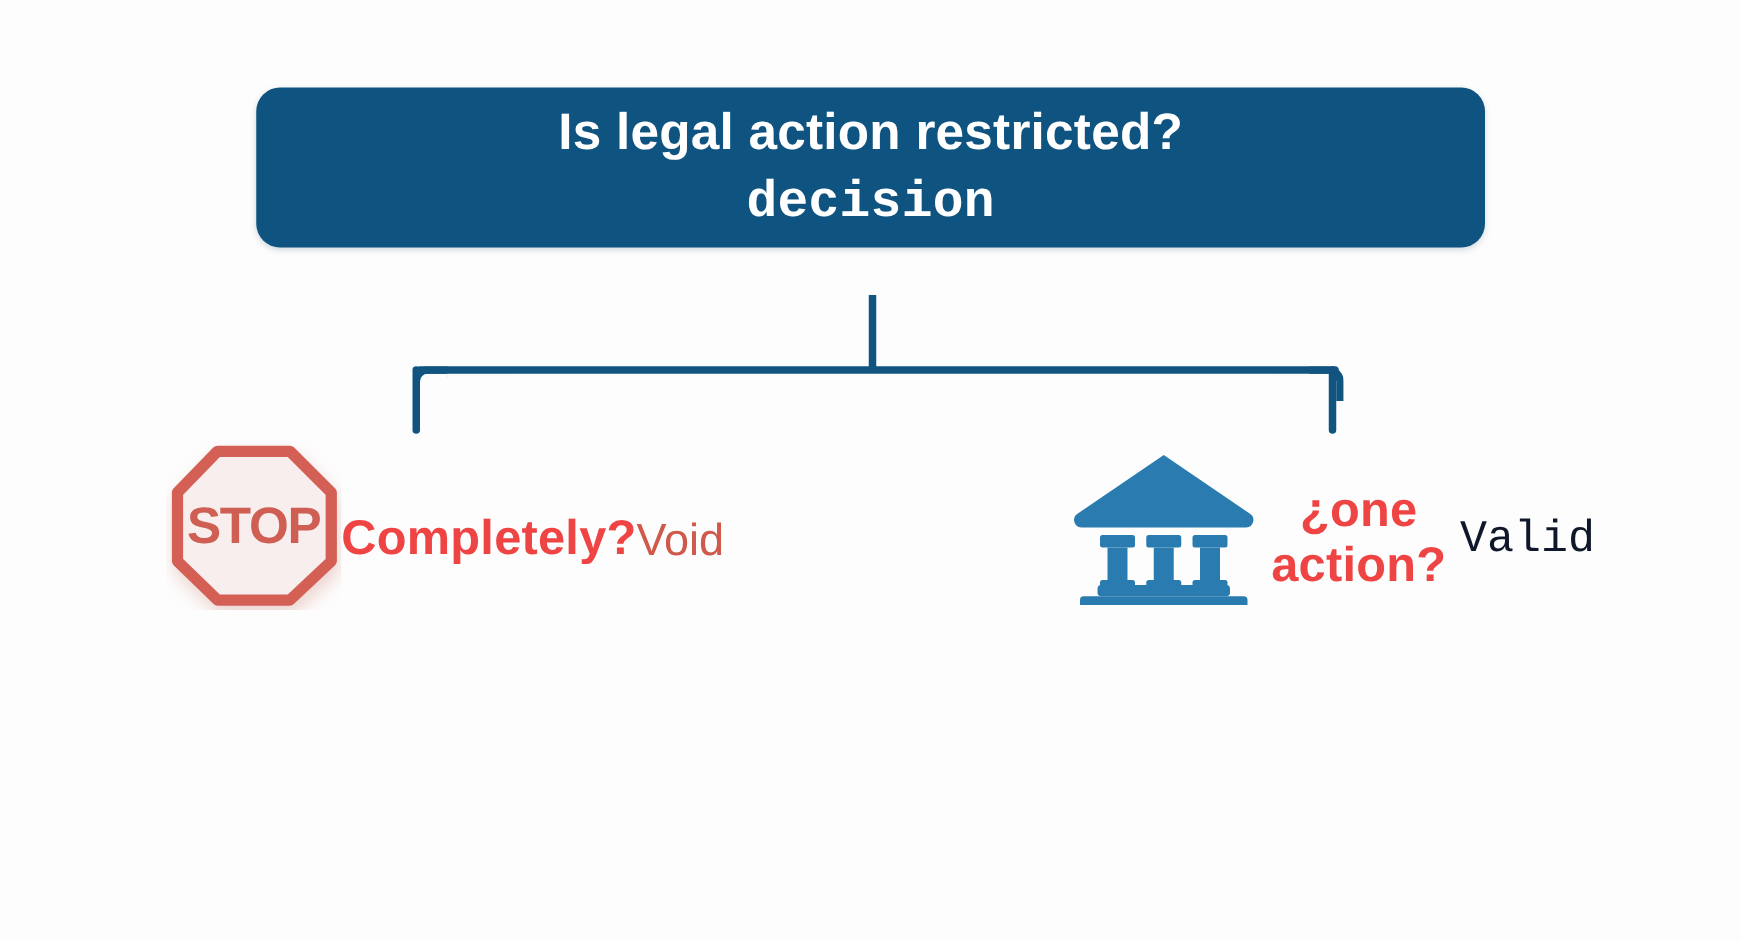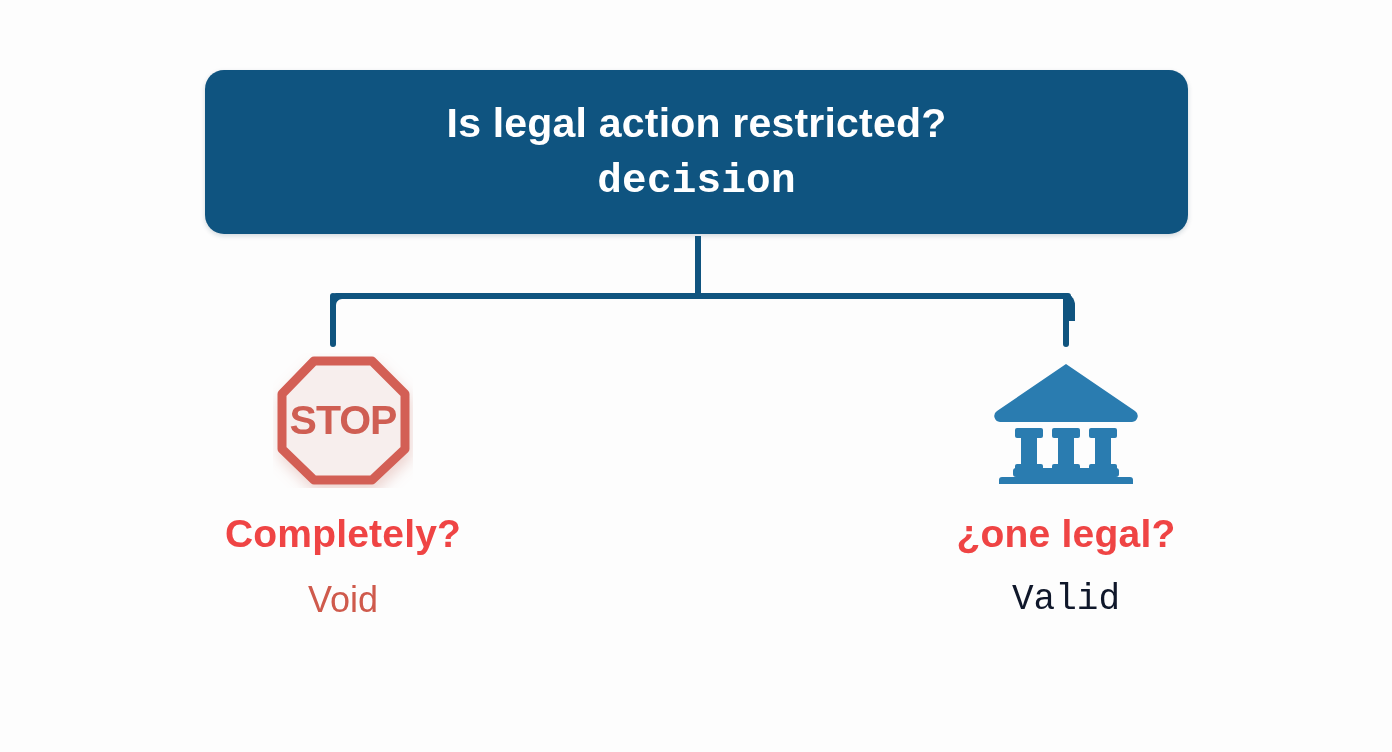--- a/index.html
+++ b/index.html
@@ -19,21 +19,21 @@
     height: 752px;
     background: #fdfdfd;
   }
 
   
   .decision-box {
     position: absolute;
     left: 205px;
     top: 70px;
     width: 983px;
-    height: 164px;
+    height: 128px;
     background: #0f5480;
     border-radius: 19px;
     display: flex;
     align-items: center;
     justify-content: center;
     box-shadow: 0 2px 5px rgba(10,50,80,0.18);
   }
   .decision-text {
     color: #ffffff;
     font-size: 41px;
@@ -98,21 +98,21 @@
     border-top-width: 6px;
     border-right-width: 6px;
     border-top-right-radius: 12px;
   }
 
   
   .branch {
     position: absolute;
     width: 420px;
     display: flex;
-    flex-direction: column;
+    flex-direction: row;
     align-items: center;
   }
   .branch-left  { left: 133px; top: 350px; }
   .branch-right { left: 856px; top: 350px; }
 
   .icon-wrap {
     width: 150px;
     height: 140px;
     display: flex;
     align-items: center;
@@ -192,17 +192,17 @@
           <rect x="98" y="108" width="28" height="10" rx="2"></rect>
 
           <rect x="20" y="118" width="110" height="0" rx="2"></rect>
         </g>
         <g fill="#2a7cb0">
           <rect x="22" y="112" width="106" height="9" rx="3"></rect>
           <rect x="8" y="121" width="134" height="9" rx="3"></rect>
         </g>
       </svg>
     </div>
-    <div class="label-primary c-navy">¿one legal?</div>
+    <div class="label-primary c-navy">¿one action?</div>
     <div class="label-secondary c-blue">Valid</div>
   </div>
 
 </div>
 
 </body></html>

